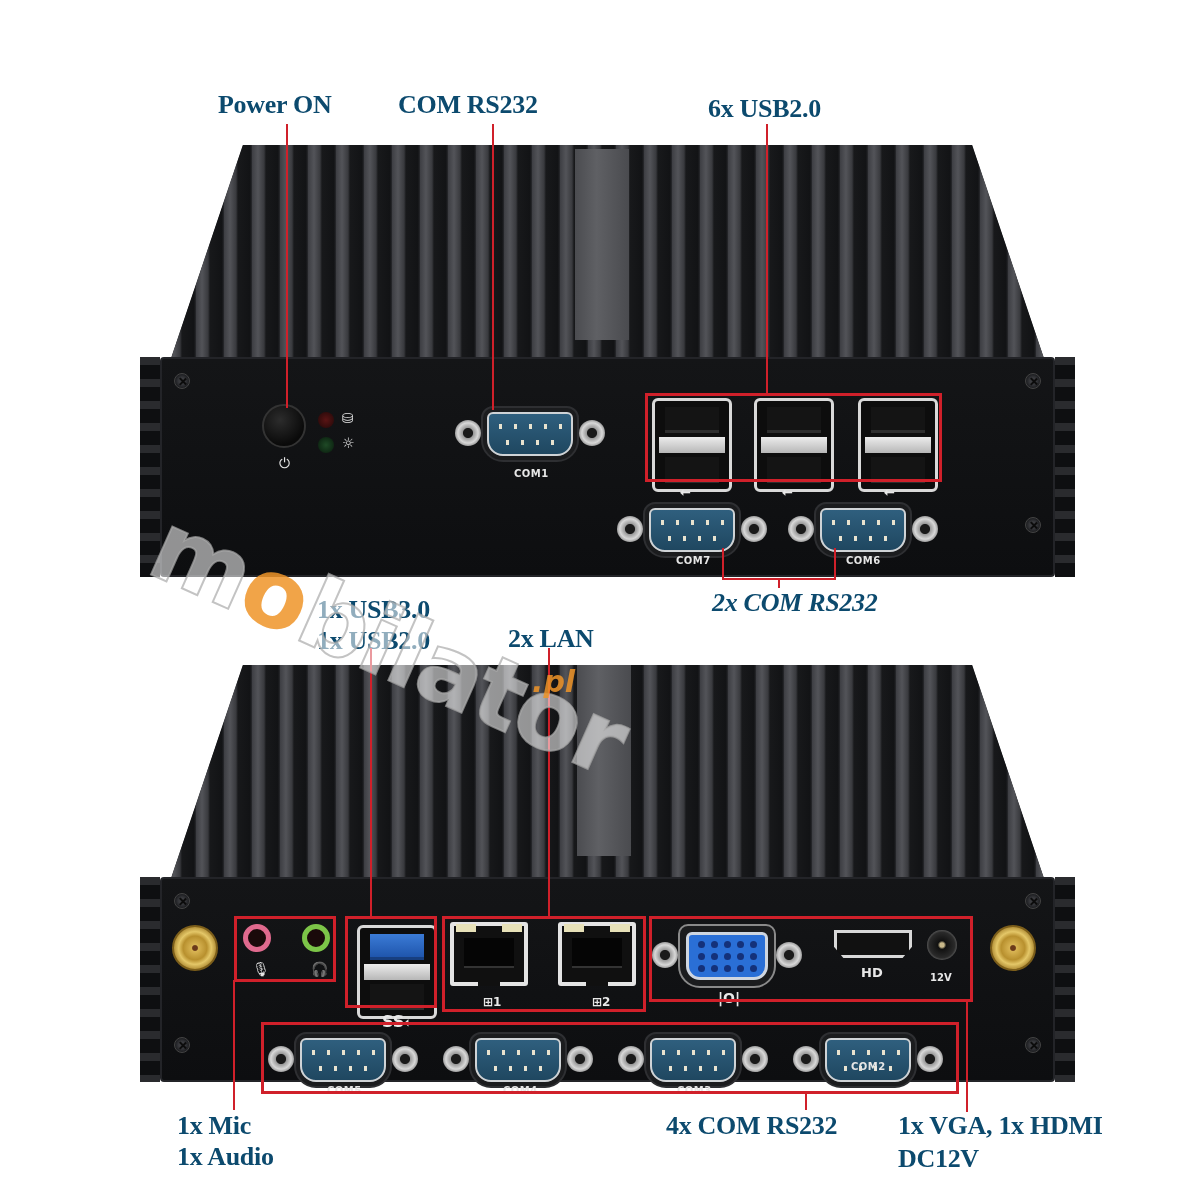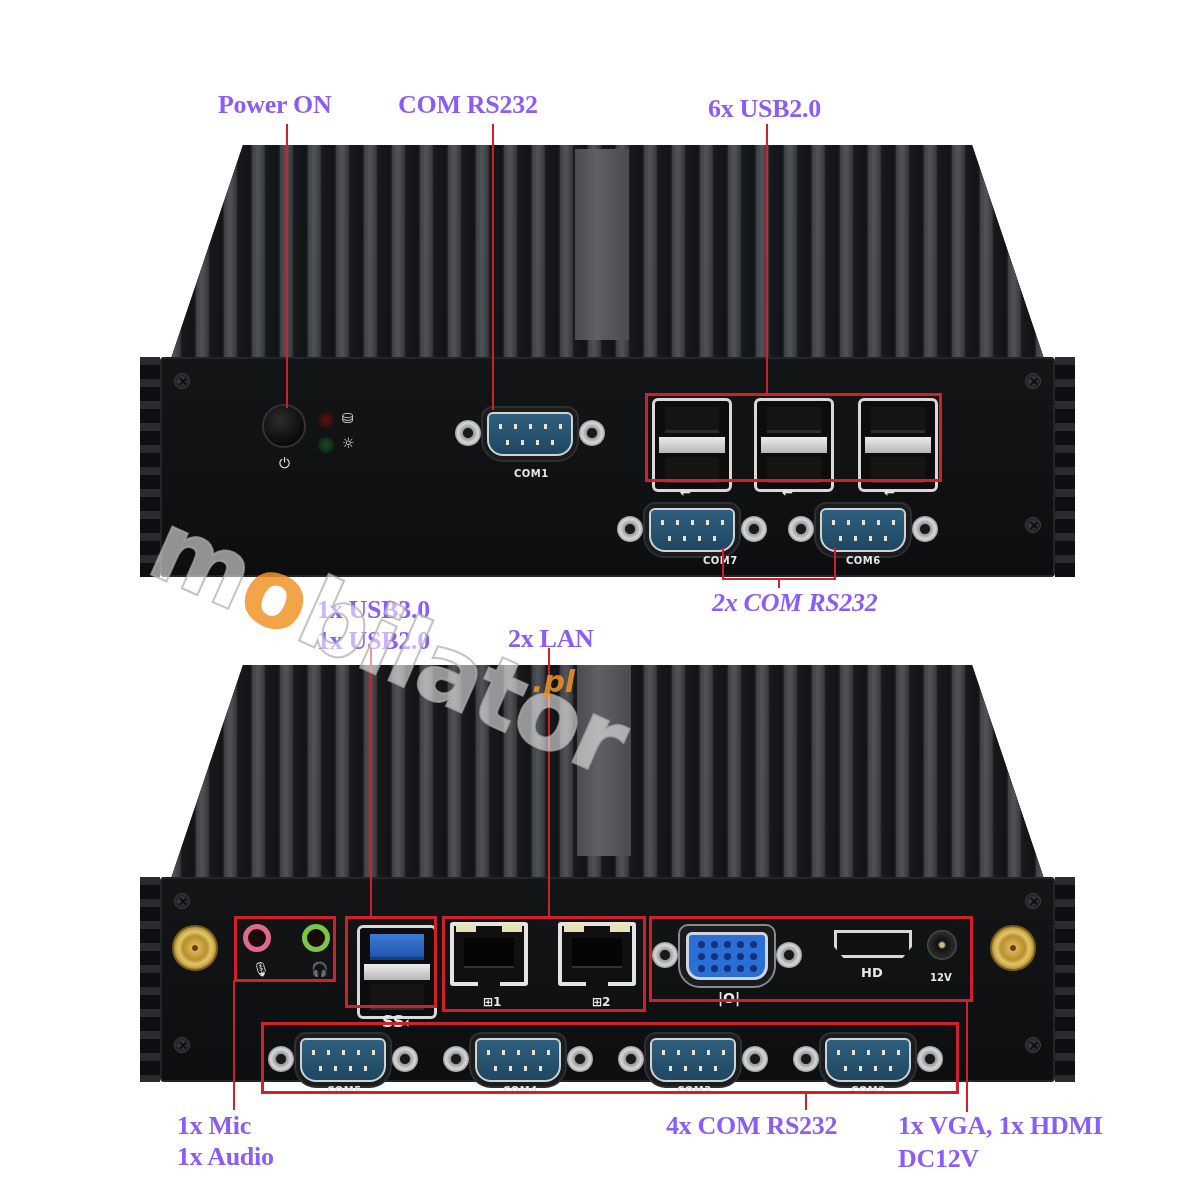--- a/index.html
+++ b/index.html
@@ -1,20 +1,20 @@
 <!DOCTYPE html>
 <html><head>
 <meta charset="utf-8">
 <style>
   * { box-sizing: border-box; margin: 0; padding: 0; }
   html, body { width: 1200px; height: 1200px; background: #ffffff; overflow: hidden; }
   body { position: relative; font-family: "Liberation Serif", "DejaVu Serif", serif; }
 
   .label {
-    position: absolute; font-weight: bold; color: #8b5cf6; white-space: nowrap;
+    position: absolute; font-weight: bold; color: #0c4a6e; white-space: nowrap;
     font-size: 26px; line-height: 30px; letter-spacing: -0.3px;
   }
   .label-2 { line-height: 33px; }
 
   .redline { position: absolute; background: #d0202a; }
   .redbox { position: absolute; border: 3px solid #d0202a; }
 
   
   .device { position: absolute; }
   .heatsink {
@@ -206,21 +206,21 @@
 
 <div class="db9" style="left:617px; top:500px;">
   <div class="nut l"></div>
     <div class="shell"></div>
   <div class="face">
       <div class="pins top"><i></i><i></i><i></i><i></i><i></i></div>
       <div class="pins bot"><i></i><i></i><i></i><i></i></div>
     </div>
   <div class="nut r"></div>
 </div>
-<span class="port-label" style="left:703px; top:555px;">COM7</span>
+<span class="port-label" style="left:676px; top:555px;">COM7</span>
 <div class="db9" style="left:788px; top:500px;">
   <div class="nut l"></div>
     <div class="shell"></div>
   <div class="face">
       <div class="pins top"><i></i><i></i><i></i><i></i><i></i></div>
       <div class="pins bot"><i></i><i></i><i></i><i></i></div>
     </div>
   <div class="nut r"></div>
 </div>
 <span class="port-label" style="left:846px; top:555px;">COM6</span>
@@ -333,21 +333,21 @@
 <span class="port-label" style="left:677px; top:1085px;">COM3</span>
 <div class="db9" style="left:793px; top:1030px;">
   <div class="nut l"></div>
     <div class="shell"></div>
   <div class="face">
       <div class="pins top"><i></i><i></i><i></i><i></i><i></i></div>
       <div class="pins bot"><i></i><i></i><i></i><i></i></div>
     </div>
   <div class="nut r"></div>
 </div>
-<span class="port-label" style="left:851px; top:1085px;">COM2</span>
+<span class="port-label" style="left:851px; top:1061px;">COM2</span>
 
 <div class="label label-2" style="left:317px; top:593px;">1x USB3.0</div>
 <div class="label label-2" style="left:317px; top:624px;">1x USB2.0</div>
 <div class="label" style="left:508px; top:624px;">2x LAN</div>
 
 <div class="redline" style="left:370px; top:648px; width:2px; height:268px;"></div>
 <div class="redbox" style="left:345px; top:916px; width:92px; height:92px;"></div>
 <div class="redline" style="left:548px; top:648px; width:2px; height:268px;"></div>
 <div class="redbox" style="left:442px; top:916px; width:204px; height:96px;"></div>
 <div class="redbox" style="left:234px; top:916px; width:102px; height:66px;"></div>

